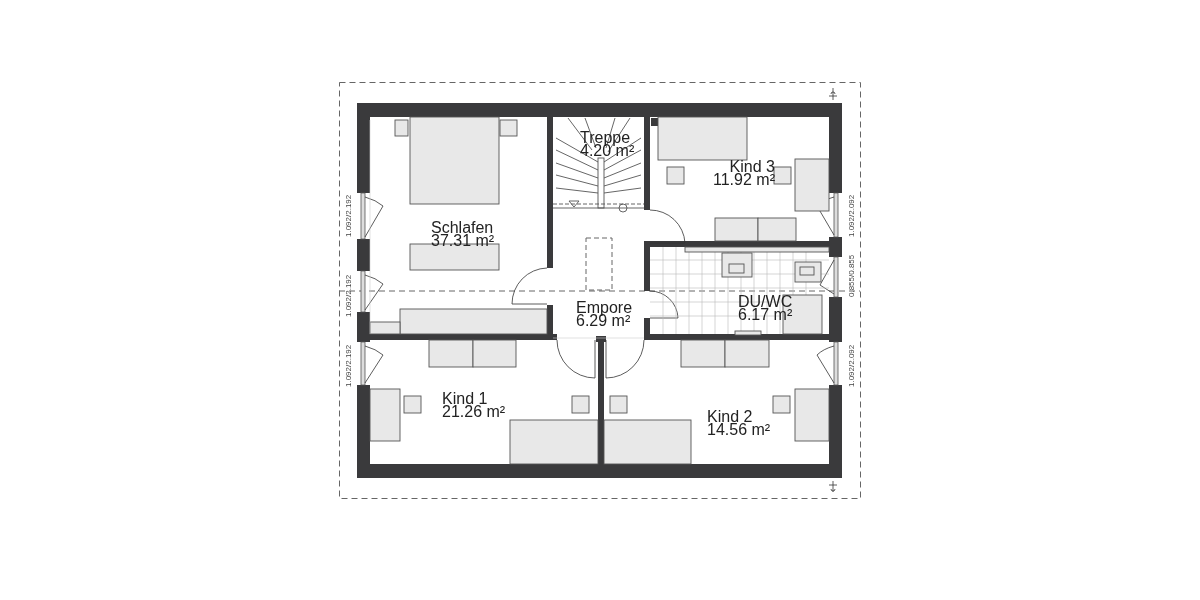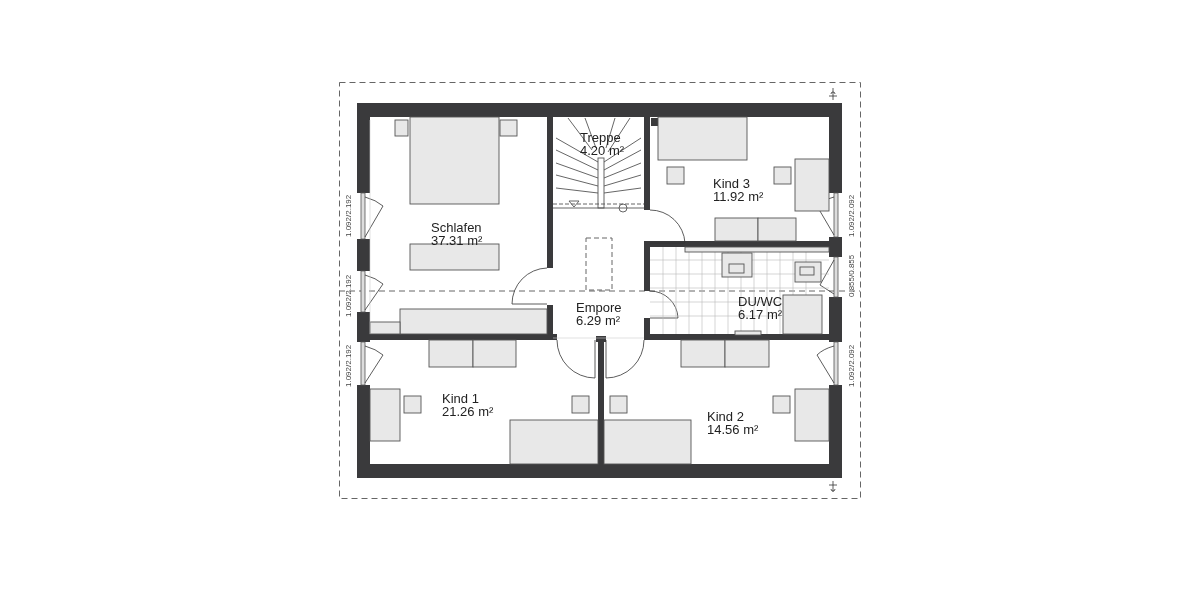--- a/index.html
+++ b/index.html
@@ -1,18 +1,18 @@
 <!DOCTYPE html>
 <html><head>
 <meta charset="utf-8">
 <style>
   html, body { margin: 0; padding: 0; background: #ffffff; }
   body { width: 1200px; height: 600px; position: relative; overflow: hidden; font-family: "Liberation Sans", sans-serif; }
   #plan { position: absolute; left: 0; top: 0; width: 1200px; height: 600px; }
-  .room-label { position: absolute; font-size: 13px; line-height: 13px; color: #222; text-align: left; white-space: nowrap; }
+  .room-label { position: absolute; font-size: 16px; line-height: 13px; color: #222; text-align: left; white-space: nowrap; }
   .room-label .area { display: block; }
   .dim-label { position: absolute; font-size: 8px; color: #444; white-space: nowrap; transform-origin: left top; transform: rotate(-90deg); }
 </style>
 </head>
 <body>
 
 <div id="plan">
   <svg width="1200" height="600" viewBox="0 0 1200 600">
 
     <rect x="339.5" y="82.5" width="521" height="416" fill="none" stroke="#666" stroke-width="1" stroke-dasharray="6,4"></rect>
@@ -175,21 +175,21 @@
 
   
   <div class="room-label" style="left:431px; top:221px;">
     <span>Schlafen</span>
     <span class="area">37.31 m²</span>
   </div>
   <div class="room-label" style="left:580px; top:131px;">
     <span>Treppe</span>
     <span class="area">4.20 m²</span>
   </div>
-  <div class="room-label" style="left:713px; top:177px;">
+  <div class="room-label" style="left:713px; top:160px;text-align:right;">
     <span>Kind 3</span>
     <span class="area">11.92 m²</span>
   </div>
   <div class="room-label" style="left:576px; top:301px;">
     <span>Empore</span>
     <span class="area">6.29 m²</span>
   </div>
   <div class="room-label" style="left:738px; top:295px;">
     <span>DU/WC</span>
     <span class="area">6.17 m²</span>

